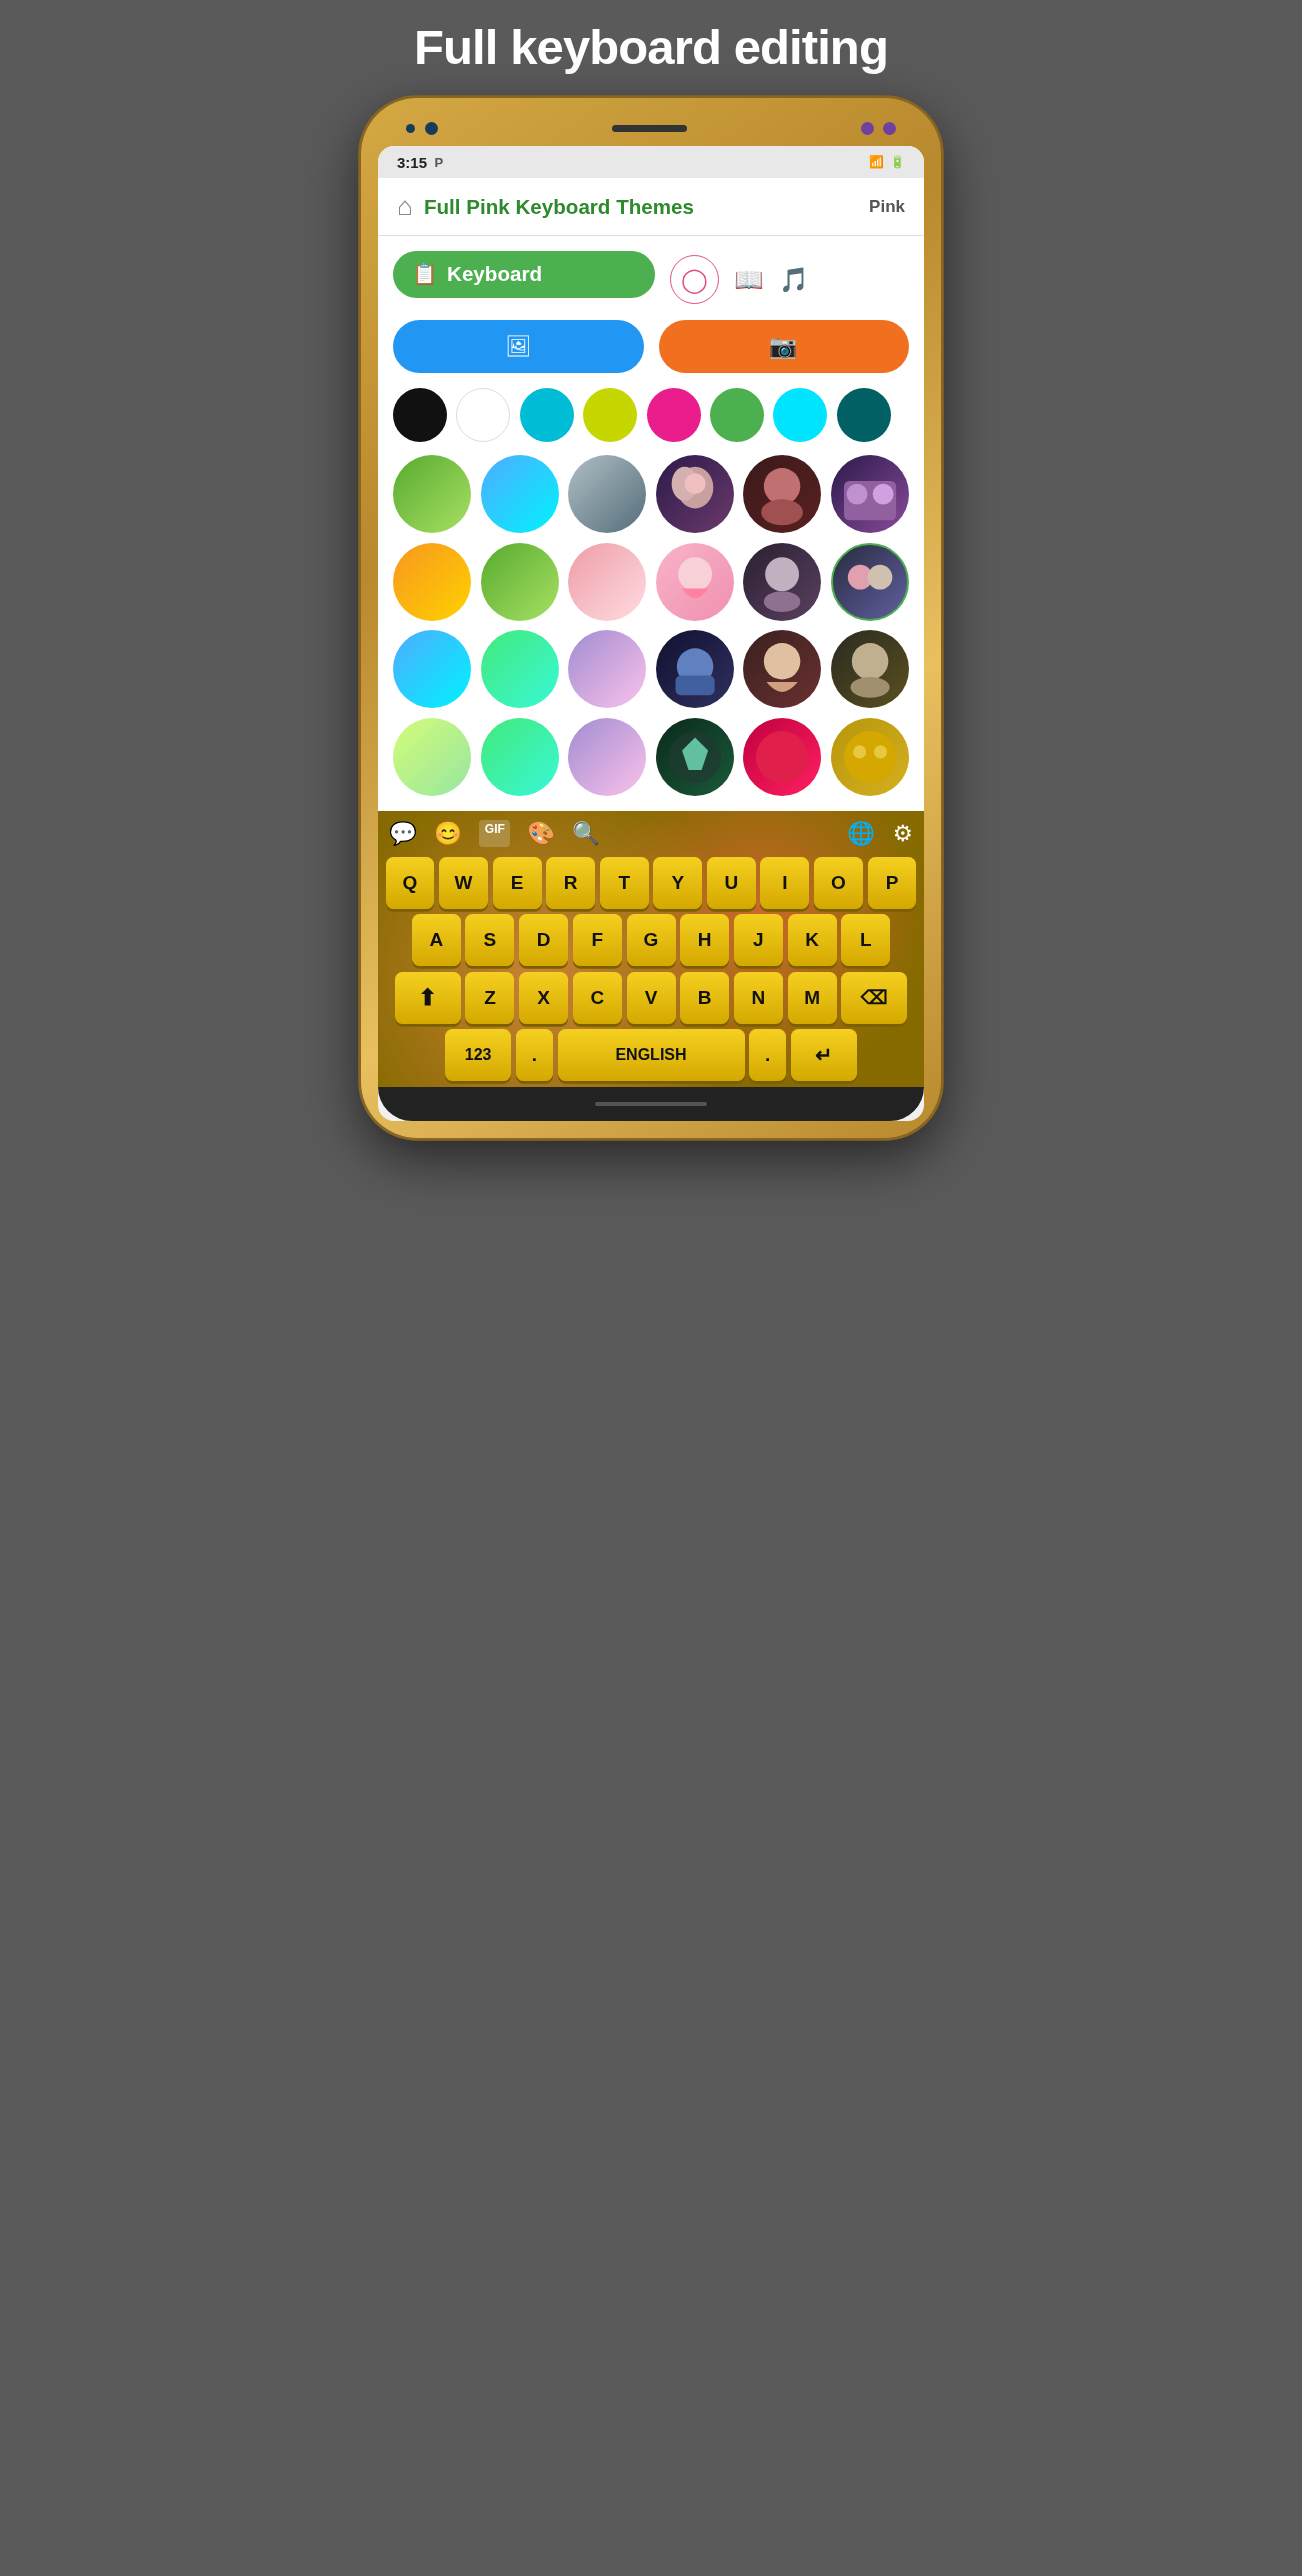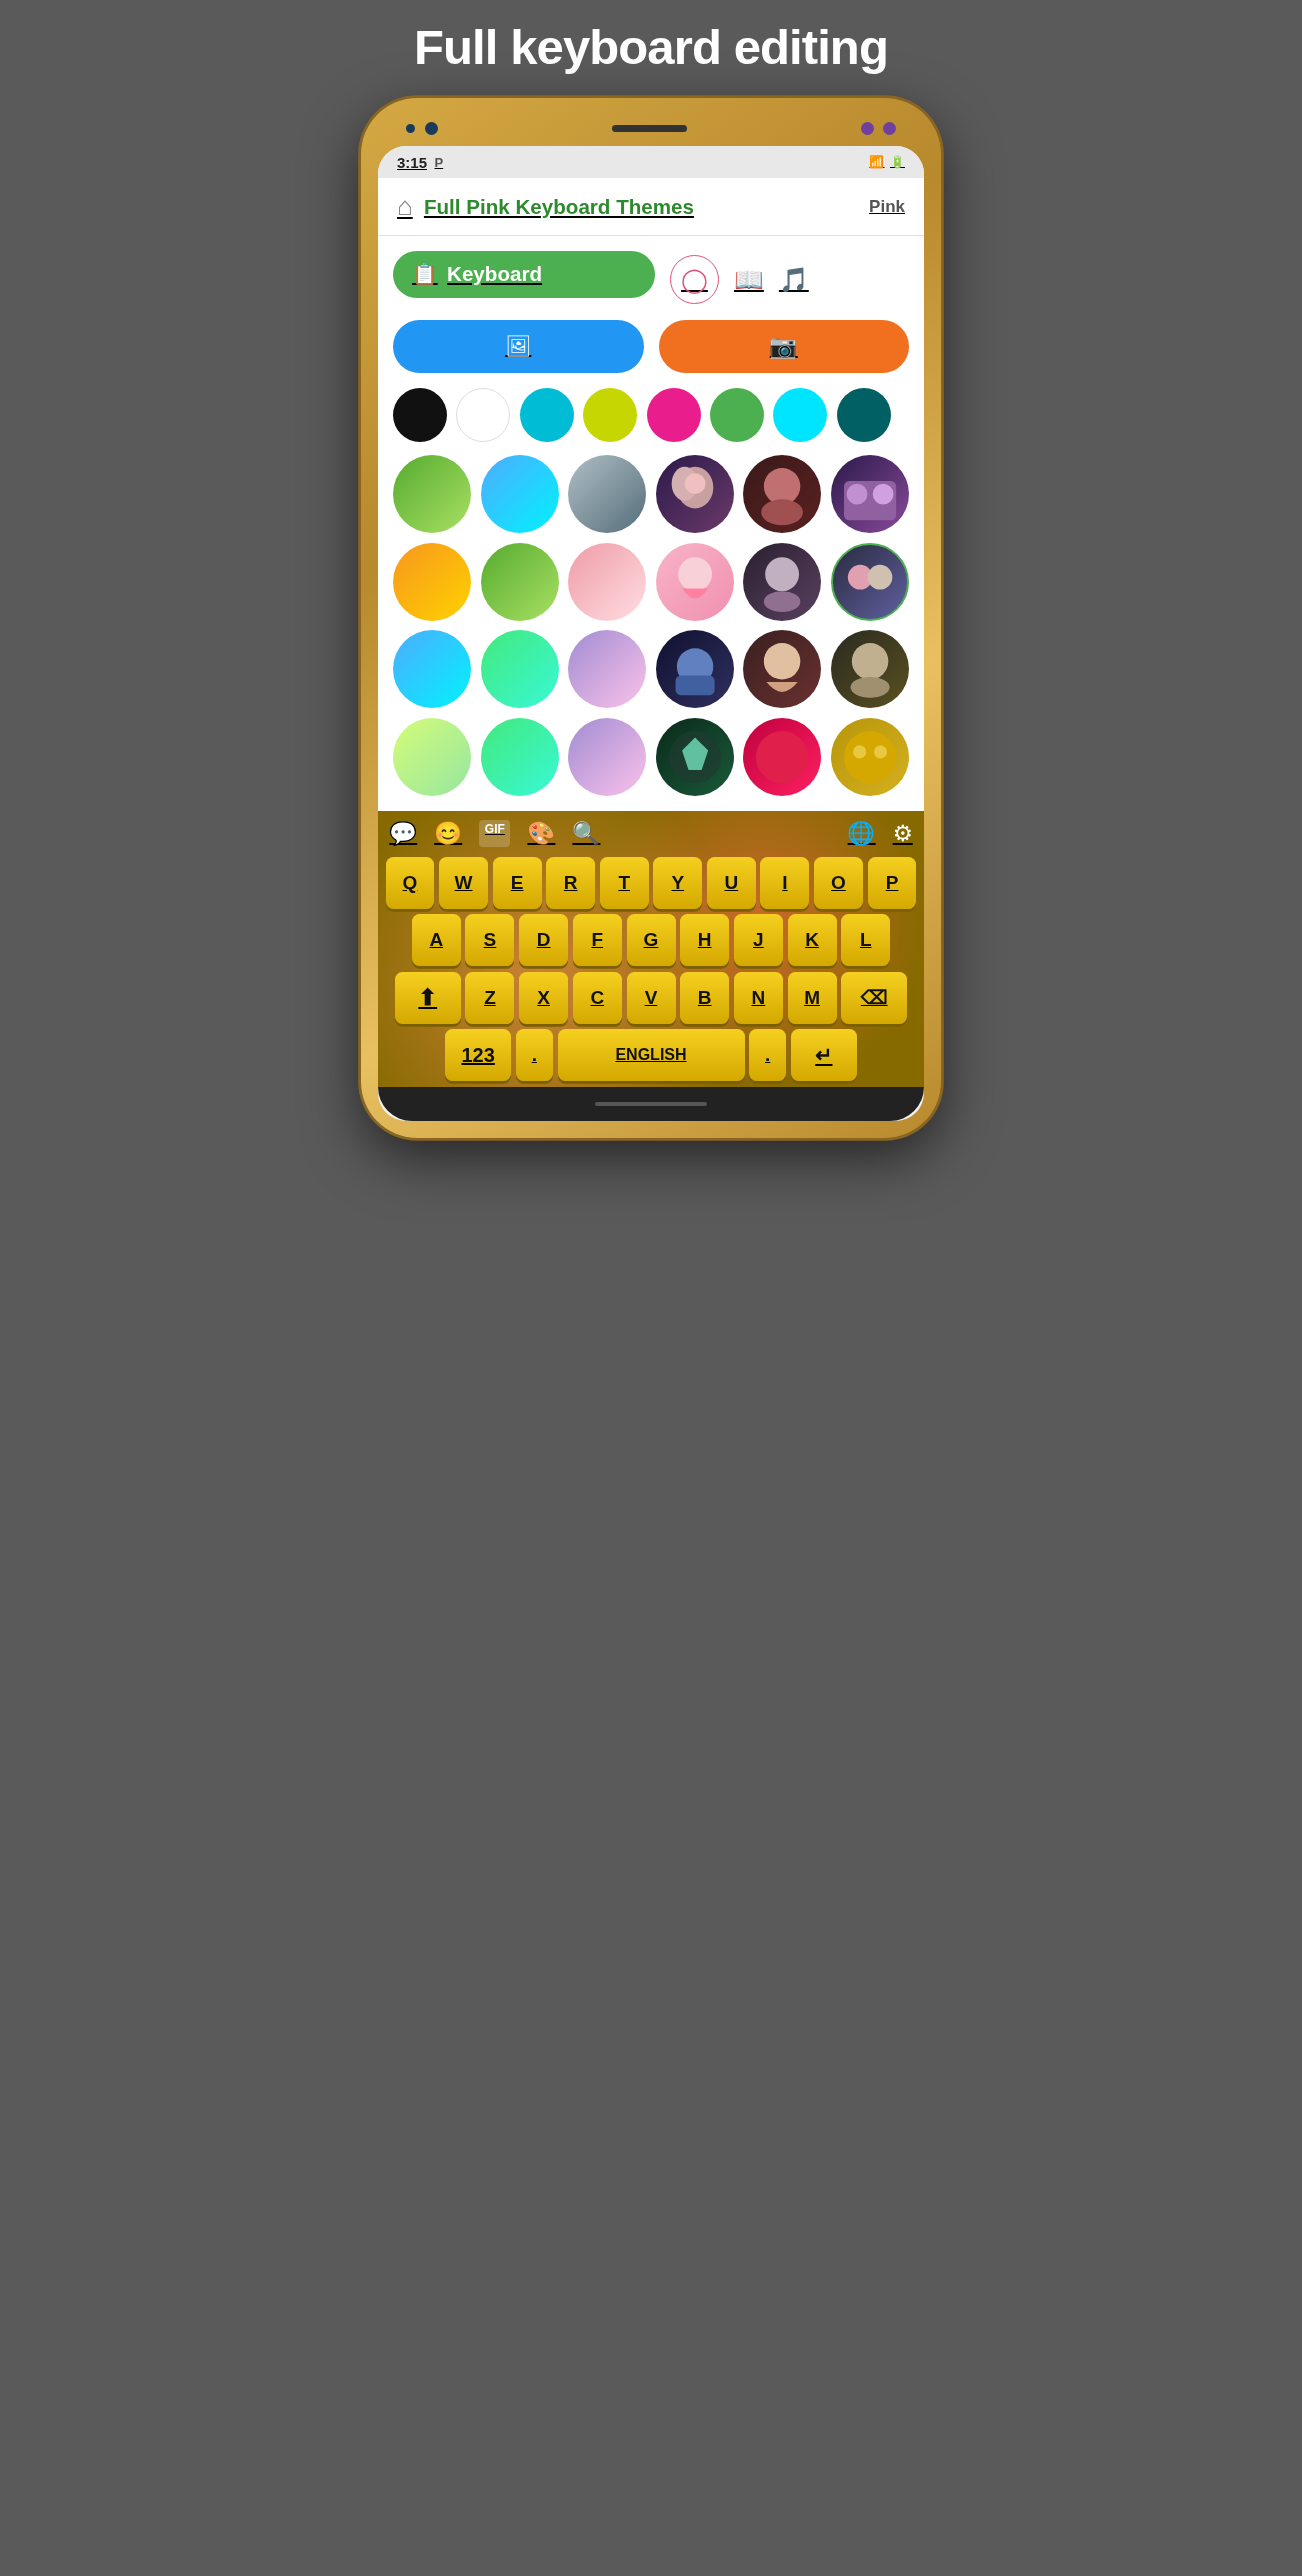--- a/index.html
+++ b/index.html
@@ -51,23 +51,22 @@
       width: 75px; height: 7.5px; background: #333; border-radius: 3.7px;
     }
     .phone-camera-right {
       display: flex; gap: 9.4px; align-items: center;
     }
     .camera-dot-r {
       width: 13px; height: 13px; background: #7040a0; border-radius: 50%;
     }
     .phone-inner {
       background: #f0f0f0;
-      border-radius: 28px;
+      border-radius: 16px;
       overflow: hidden;
-      text-decoration: underline;
     }
     .status-bar {
       background: #e8e8e8;
       display: flex;
       justify-content: space-between;
       align-items: center;
       padding: 7.5px 19px;
       font-size: 13px;
       font-weight: bold;
     }
@@ -483,21 +482,21 @@
               <div class="key">X</div>
               <div class="key">C</div>
               <div class="key">V</div>
               <div class="key">B</div>
               <div class="key">N</div>
               <div class="key">M</div>
               <div class="key backspace" style="font-size:19px;">⌫</div>
             </div>
 
             <div class="kb-row">
-              <div class="key num" style="font-size:20px;">123</div>
+              <div class="key num" style="font-size:16px;">123</div>
               <div class="key dot">.</div>
               <div class="key space" style="font-size:16px; font-weight:bold;">ENGLISH</div>
               <div class="key dot">.</div>
               <div class="key enter" style="font-size:20.6px;">↵</div>
             </div>
           </div>
         </div>
       </div>
 
       <div class="bottom-nav">

